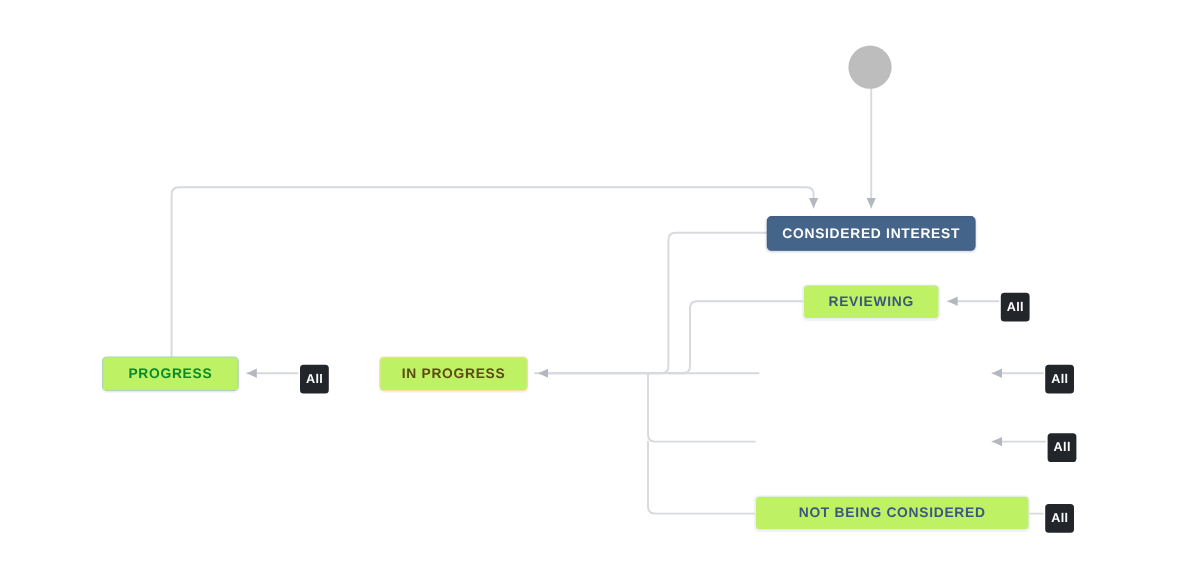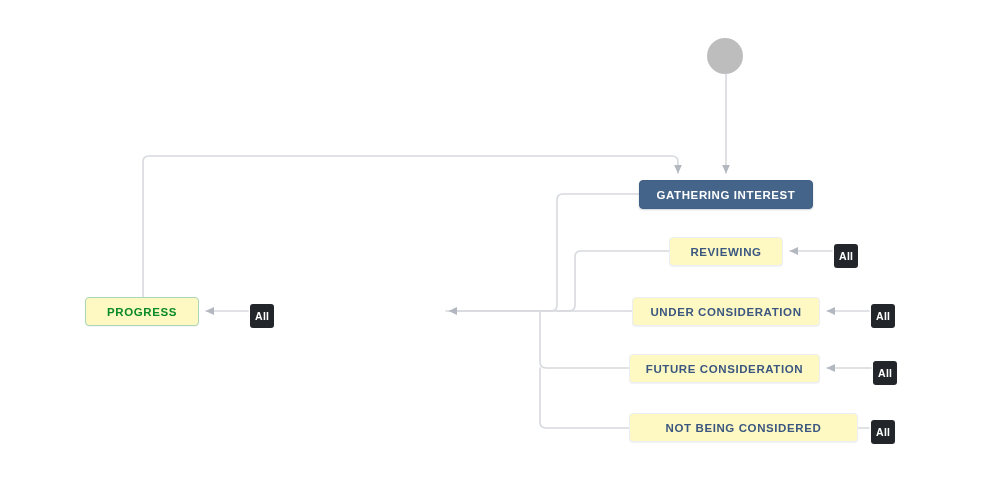--- a/index.html
+++ b/index.html
@@ -15,21 +15,21 @@
   .node{
     position:absolute;
     box-sizing:border-box;
     display:flex;align-items:center;justify-content:center;
     border-radius:4px;
     font-size:11.5px;
     font-weight:bold;
     letter-spacing:0.6px;
     text-align:center;
     white-space:nowrap;
-    background:#fef9c3;
+    background:#bef264;
   }
   .node.plain{
     border:1px solid #eceef1;
     color:#3b5780;
     box-shadow:0 1px 1px rgba(9,30,66,0.06);
   }
   .node.primary{
     border:1px solid #3f5f85;
     background:#456489;
     color:#ffffff;
@@ -103,32 +103,31 @@
       <path d="M869,311 L827,311" marker-end="url(#ah)"></path>
 
       <path d="M871,368 L827,368" marker-end="url(#ah)"></path>
 
       <path d="M869,428 L827,428" marker-end="url(#ah)"></path>
     </g>
   </svg>
 
   <div class="start-circle" style="left:707px;top:38px;width:36px;height:36px;"></div>
 
-  <div class="node primary" style="left:639px;top:180px;width:174px;height:29px;">GATHERING INTEREST</div>
+  <div class="node primary" style="left:639px;top:180px;width:174px;height:29px;">CONSIDERED INTEREST</div>
 
   <div class="node plain" style="left:669px;top:237px;width:114px;height:29px;">REVIEWING</div>
 
-  <div class="node plain" style="left:632px;top:297px;width:188px;height:29px;">UNDER CONSIDERATION</div>
 
-  <div class="node plain" style="left:629px;top:354px;width:191px;height:29px;">FUTURE CONSIDERATION</div>
 
   <div class="node plain" style="left:629px;top:413px;width:229px;height:29px;">NOT BEING CONSIDERED</div>
 
   <div class="node success" style="left:85px;top:297px;width:114px;height:29px;">PROGRESS</div>
 
+  <div class="node warn" style="left:316px;top:297px;width:124px;height:29px;">IN PROGRESS</div>
 
   <div class="badge" style="left:250px;top:304px;">All</div>
 
   <div class="badge" style="left:834px;top:244px;">All</div>
 
   <div class="badge" style="left:871px;top:304px;">All</div>
 
   <div class="badge" style="left:873px;top:361px;">All</div>
 
   <div class="badge" style="left:871px;top:420px;">All</div>

